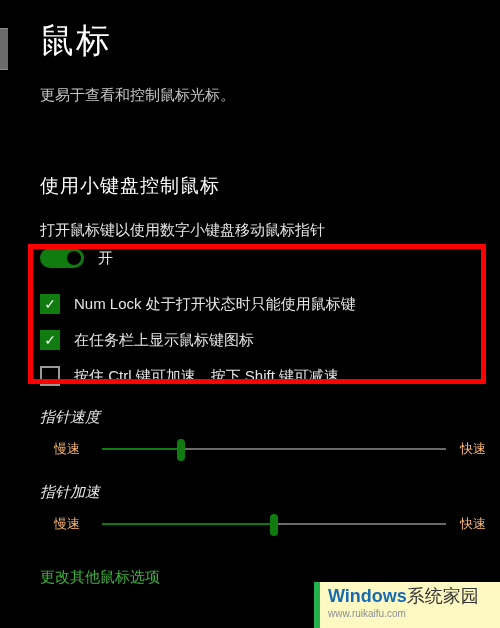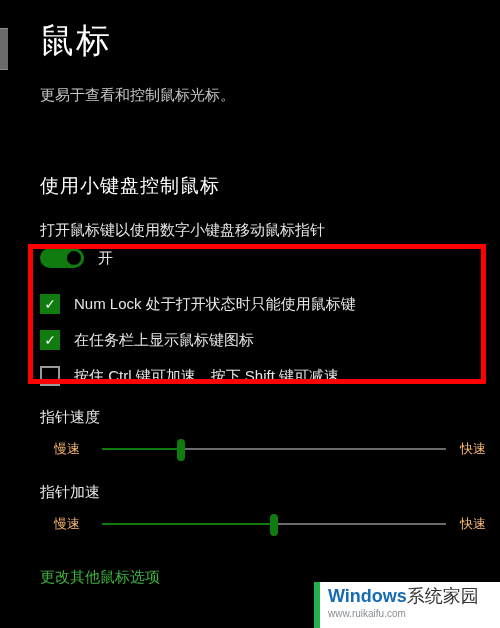--- a/index.html
+++ b/index.html
@@ -104,20 +104,21 @@
     font-size: 15px;
     color: #e6e6e6;
   }
   .slider-block {
     margin-top: 22px;
   }
   .slider-title {
     font-size: 15px;
     color: #e6e6e6;
     margin-bottom: 10px;
+    font-style: italic;
   }
   .slider-row {
     display: flex;
     align-items: center;
     gap: 14px;
     padding-left: 14px;
   }
   .slider-end {
     font-size: 13px;
     color: #fdba74;
@@ -162,21 +163,21 @@
   
   .highlight-box {
     position: absolute;
     border: 5px solid #ff0000;
     pointer-events: none;
   }
   .watermark-box{
     position:absolute;
     right:0;bottom:0;
     width:180px;height:46px;
-    background:#ffffff;
+    background:#fef9c3;
     border-left:6px solid #22b14c;
     margin-top:28px;
   }
   .watermark-box .line1{
     font-size:18px;
     padding:2px 8px 0 8px;
   }
   .watermark-box .line2{
     font-size:10px;
     padding:0 8px;

